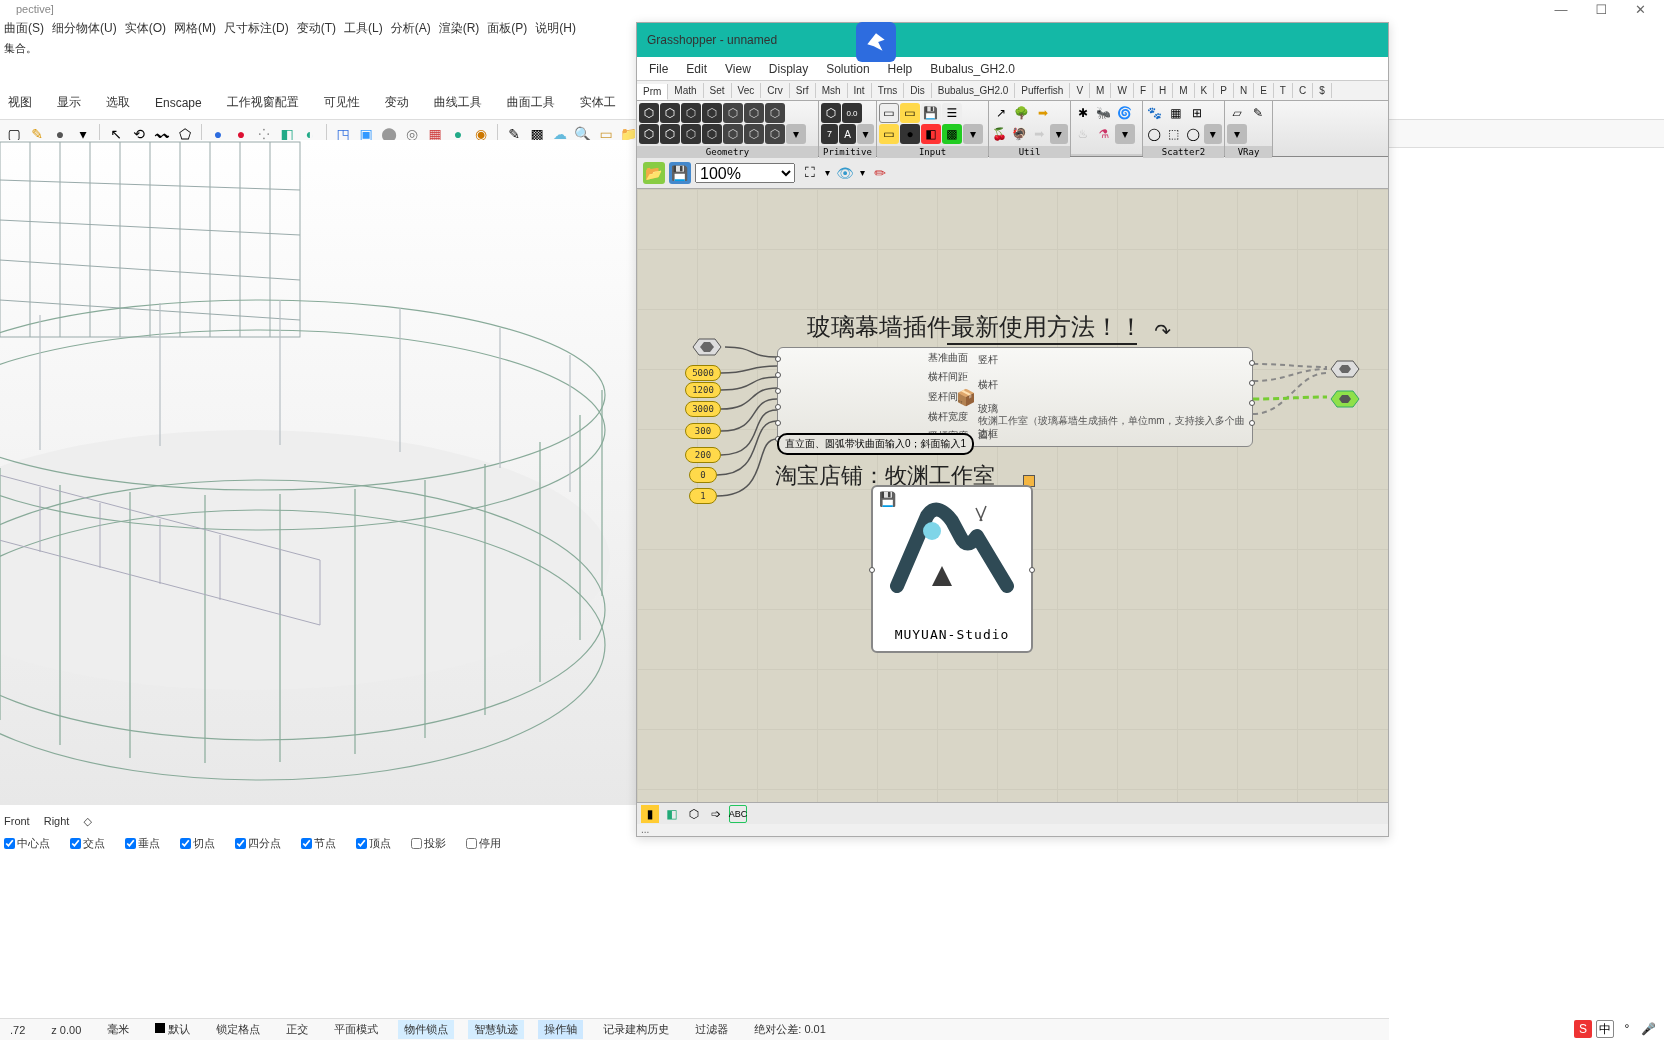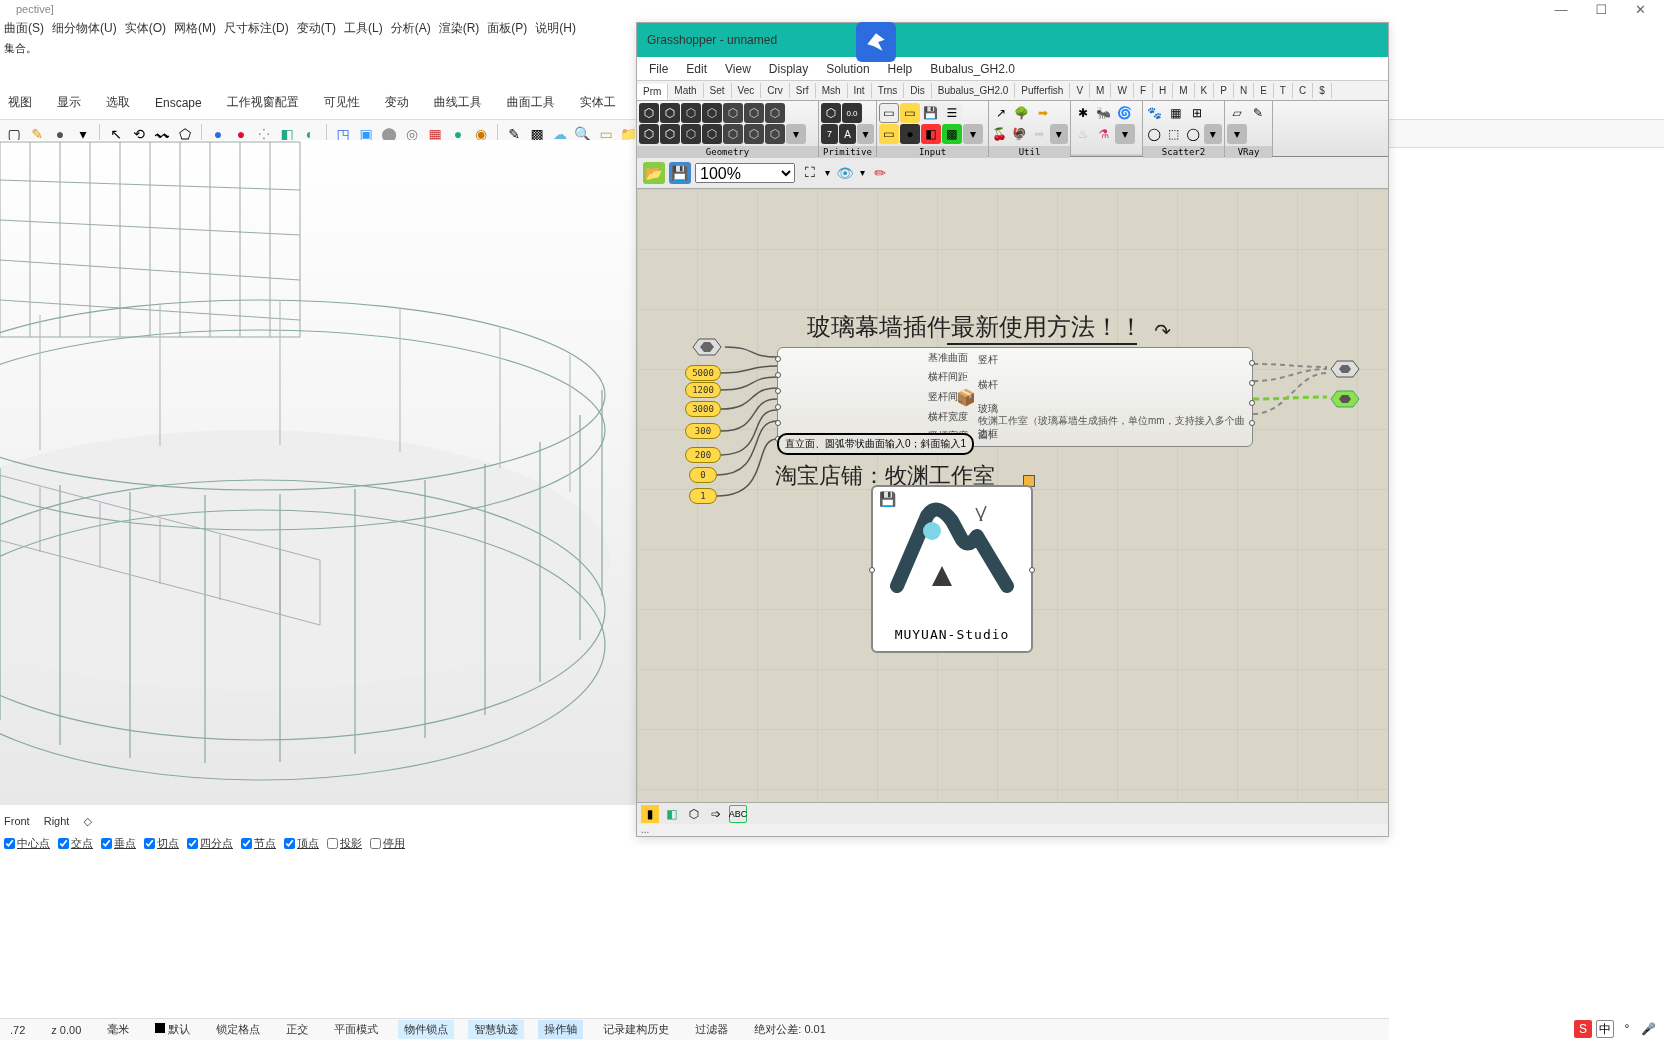--- a/index.html
+++ b/index.html
@@ -28,21 +28,21 @@
 .sep { width: 1px; height: 20px; background: #ccc; margin: 0 3px; }
 
 
 .viewport { position: absolute; top: 140px; left: 0; width: 636px; height: 665px; background: linear-gradient(180deg,#fdfdfd 0%,#f4f4f4 60%,#f0f0f0 100%); overflow: hidden; }
 .viewport svg { width: 100%; height: 100%; }
 
 
 .vp-tabs { position: absolute; left: 0; top: 810px; width: 636px; height: 22px; font-size: 11px; display: flex; align-items: center; gap: 14px; padding-left: 4px; color: #333; }
 
 
-.osnap { position: absolute; left: 0; top: 834px; width: 1389px; height: 18px; font-size: 11px; display: flex; align-items: center; gap: 8px; padding-left: 4px; color: #333; text-decoration: underline; }
+.osnap { position: absolute; left: 0; top: 834px; width: 1389px; height: 18px; font-size: 11px; display: flex; align-items: center; gap: 20px; padding-left: 4px; color: #333; }
 .osnap label { display: inline-flex; align-items: center; gap: 2px; }
 .osnap input { width: 11px; height: 11px; }
 
 
 .status { position: absolute; left: 0; bottom: 0; width: 1389px; height: 22px; font-size: 11px; display: flex; align-items: center; gap: 14px; padding-left: 4px; color: #333; border-top: 1px solid #ddd; background: #f8f8f8; }
 .status .box { padding: 2px 6px; }
 .status .hi { background: #d4edff; }
 .status .hi2 { background: #cde8ff; }
 .blackbox{width:10px;height:10px;background:#000;display:inline-block;margin-right:3px;}
 

